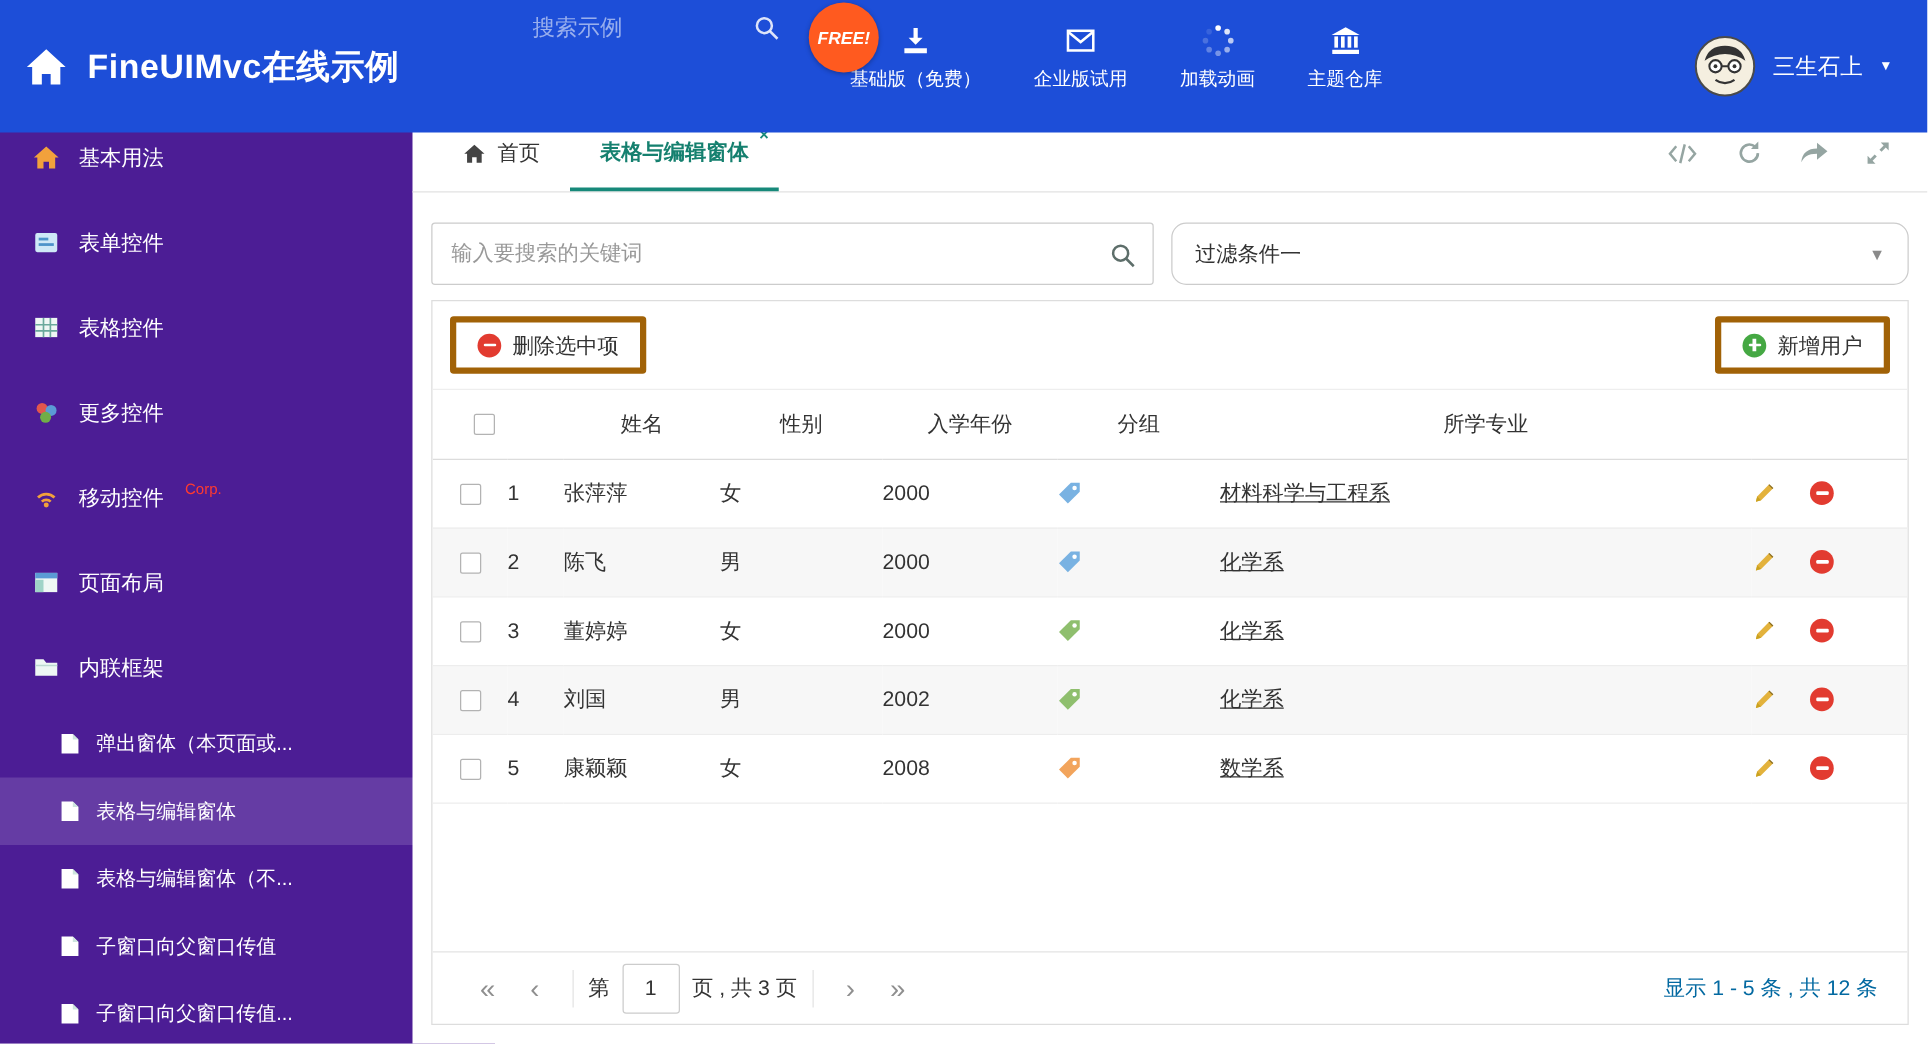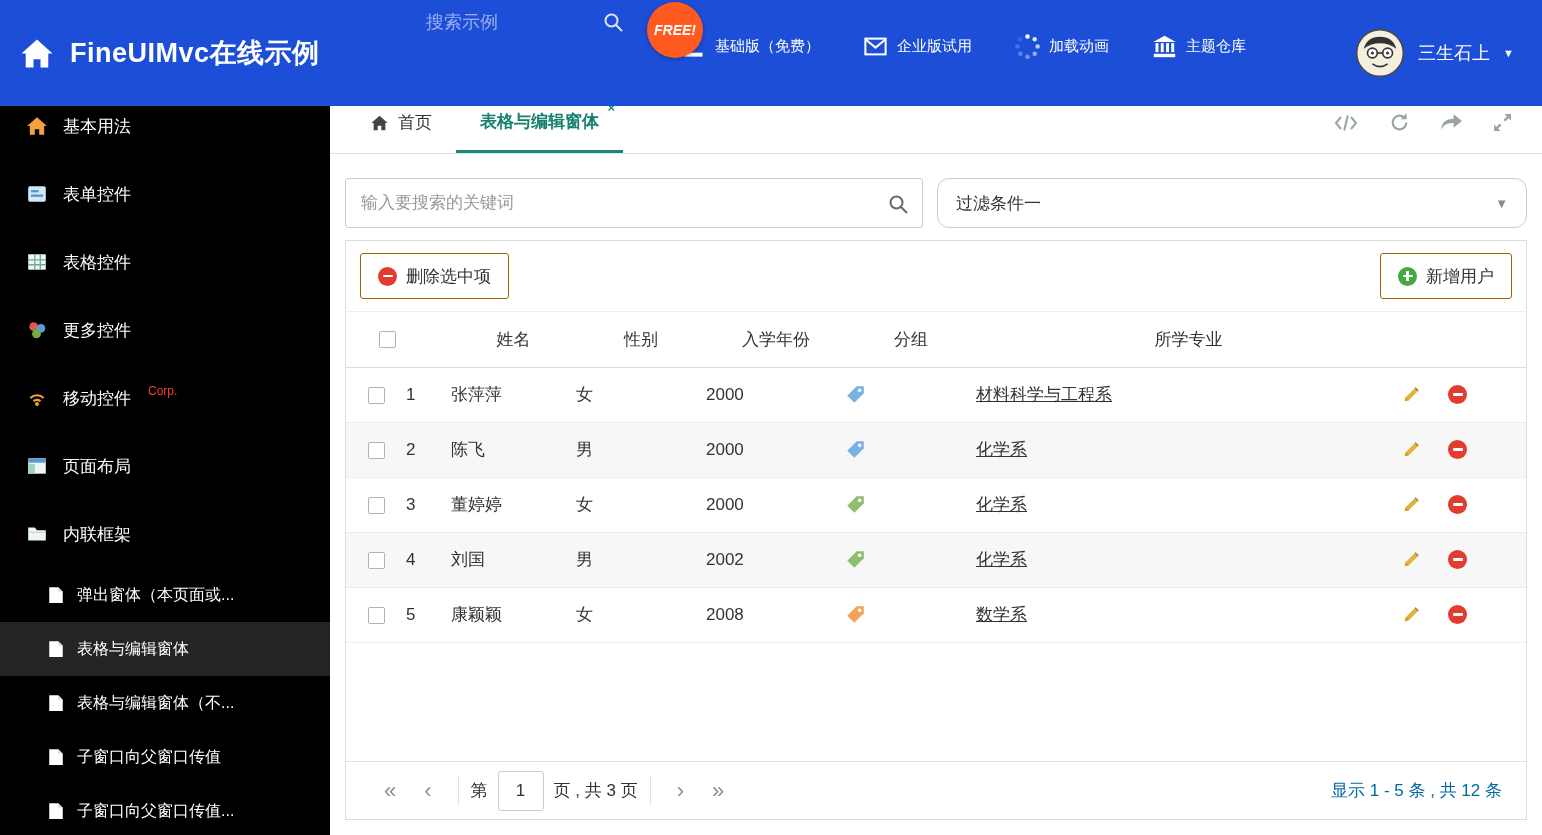--- a/index.html
+++ b/index.html
@@ -8,28 +8,28 @@
 svg{display:block}
 
 .header{position:absolute;top:0;left:0;right:0;height:106px;background:#1d4ed8;display:flex;color:#fff;z-index:5}
 .brand{display:flex;align-items:center;gap:16px;padding-left:20px;min-width:410px;cursor:pointer}
 .brand-title{font-size:27px;font-weight:bold;letter-spacing:.5px}
 .hsearch{position:relative;width:225px;height:44px;display:flex;align-items:center;padding-left:16px}
 .hsearch input{background:transparent;border:none;outline:none;color:#fff;font-size:18px;width:170px;font-family:inherit}
 .hsearch input::placeholder{color:rgba(255,255,255,.55)}
 .hsearch .mag{margin-left:6px;cursor:pointer}
 .hnav{display:flex;margin-left:24px;position:relative;align-self:stretch}
-.hnav-item{display:flex;flex-direction:row;align-items:center;justify-content:center;gap:8px;padding:0 21px;cursor:pointer;height:92px}
+.hnav-item{display:flex;flex-direction:column;align-items:center;justify-content:center;gap:8px;padding:0 21px;cursor:pointer;height:92px}
 .hnav-label{font-size:15px;white-space:nowrap}
 .free-badge{position:absolute;left:-12px;top:2px;width:56px;height:56px;border-radius:50%;background:#ff5a1f;display:flex;align-items:center;justify-content:center;font-size:14px;font-weight:bold;font-style:italic;color:#fff;box-shadow:0 1px 4px rgba(0,0,0,.3);z-index:6}
 .huser{margin-left:auto;display:flex;align-items:center;gap:13px;padding-right:28px;cursor:pointer}
 .huser .uname{font-size:18px}
 .ucaret{font-size:11px}
 
-.sidebar{position:absolute;top:92px;left:0;width:396px;bottom:0;background:#000000;overflow:hidden}
+.sidebar{position:absolute;top:92px;left:0;width:396px;bottom:0;background:#4c1d95;overflow:hidden}
 .side-item{height:68px;display:flex;align-items:center;gap:15px;padding:0 22px 0 26px;color:#fff;font-size:17px;cursor:pointer;white-space:nowrap}
 .side-chevron{margin-left:auto;font-size:11px;opacity:.95}
 .corp{color:#ff3a2f;font-size:12px;align-self:flex-start;margin-top:20px;margin-left:2px}
 .sub-item{height:54px;display:flex;align-items:center;gap:13px;padding-left:48px;color:#fff;font-size:16px;cursor:pointer;white-space:nowrap}
 .sub-item.active{background:rgba(255,255,255,.14)}
 
 .main{position:absolute;top:92px;left:330px;right:0;bottom:0;display:flex;flex-direction:column;background:#fff}
 .tabbar{height:62px;border-bottom:1px solid #e2e2e2;display:flex;align-items:stretch;padding-left:16px;flex:none}
 .tab{display:flex;align-items:center;gap:9px;padding:0 24px;font-size:17px;cursor:pointer;position:relative;color:#333}
 .tab.active{color:#15806f;font-weight:bold;border-bottom:3px solid #17897a}
@@ -38,21 +38,21 @@
 .tool-icon{cursor:pointer}
 .filter-row{display:flex;gap:14px;margin:24px 15px 0 15px;flex:none}
 .search-box{width:578px;height:50px;border:1px solid #ccc;border-radius:3px;position:relative;display:flex;align-items:center;background:#fff}
 .search-box input{border:none;outline:none;flex:1;padding:0 48px 0 15px;font-size:17px;height:100%;font-family:inherit;color:#333;background:transparent}
 .search-box input::placeholder{color:#999}
 .search-box .mag{position:absolute;right:13px;top:14px;cursor:pointer}
 .dropdown{flex:1;height:50px;border:1px solid #ccc;border-radius:12px;display:flex;align-items:center;padding:0 18px;font-size:17px;cursor:pointer;background:#fff}
 .dropdown .caret{margin-left:auto;color:#8a8a8a;font-size:13px}
 .panel{flex:1;margin:12px 15px 15px 15px;border:1px solid #ddd;display:flex;flex-direction:column;overflow:hidden}
 .toolbar{display:flex;align-items:center;padding:12px 14px;border-bottom:1px solid #eee;flex:none}
-.btn{display:inline-flex;align-items:center;gap:9px;height:46px;padding:16px 17px;border:1px solid #a16207;border-radius:3px;background:#fff;font-size:17px;cursor:pointer;font-family:inherit;color:#333}
+.btn{display:inline-flex;align-items:center;gap:9px;height:46px;padding:16px 17px;border:5px solid #a16207;border-radius:3px;background:#fff;font-size:17px;cursor:pointer;font-family:inherit;color:#333}
 .btn-add{margin-left:auto}
 .circle-minus,.circle-plus{width:19px;height:19px;border-radius:50%;position:relative;flex:none;display:inline-block}
 .circle-minus{background:#e23b30}
 .circle-plus{background:#45a843}
 .circle-minus::after,.circle-plus::after{content:"";position:absolute;left:4.5px;top:8.2px;width:10px;height:2.6px;background:#fff;border-radius:1px}
 .circle-plus::before{content:"";position:absolute;left:8.2px;top:4.5px;width:2.6px;height:10px;background:#fff}
 .grid-wrap{flex:1;overflow:hidden}
 table.grid{width:100%;border-collapse:collapse;font-size:17px}
 .grid th{font-weight:normal;text-align:center;height:55px;border-bottom:1px solid #dcdcdc;color:#333}
 .grid td{height:55px;border-bottom:1px solid #ededed}

